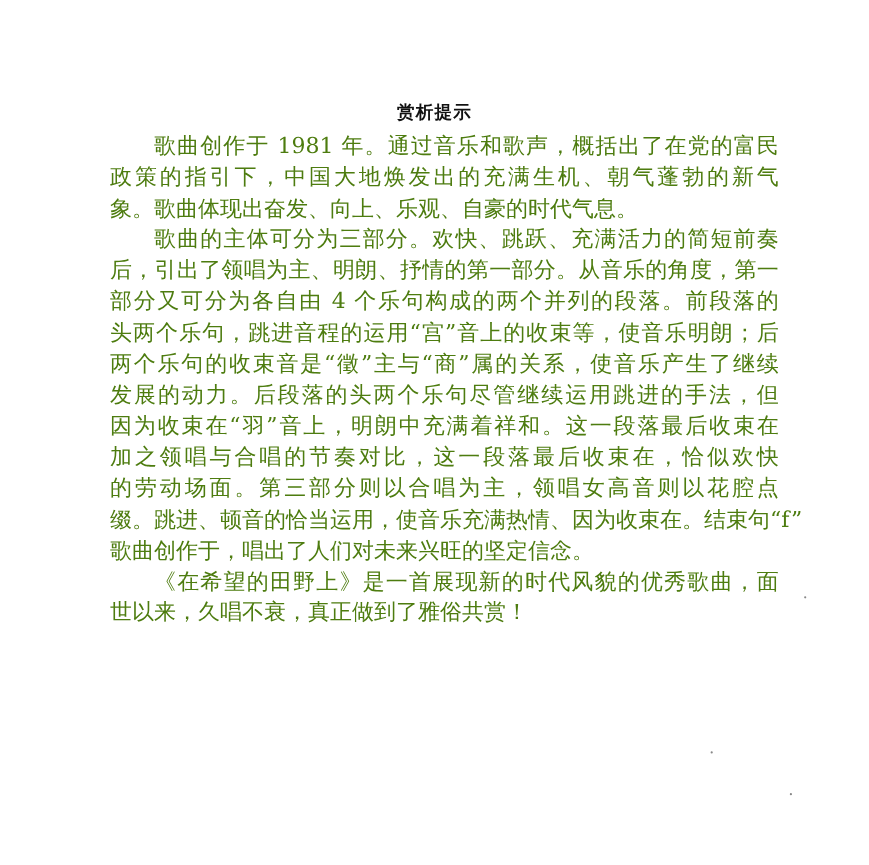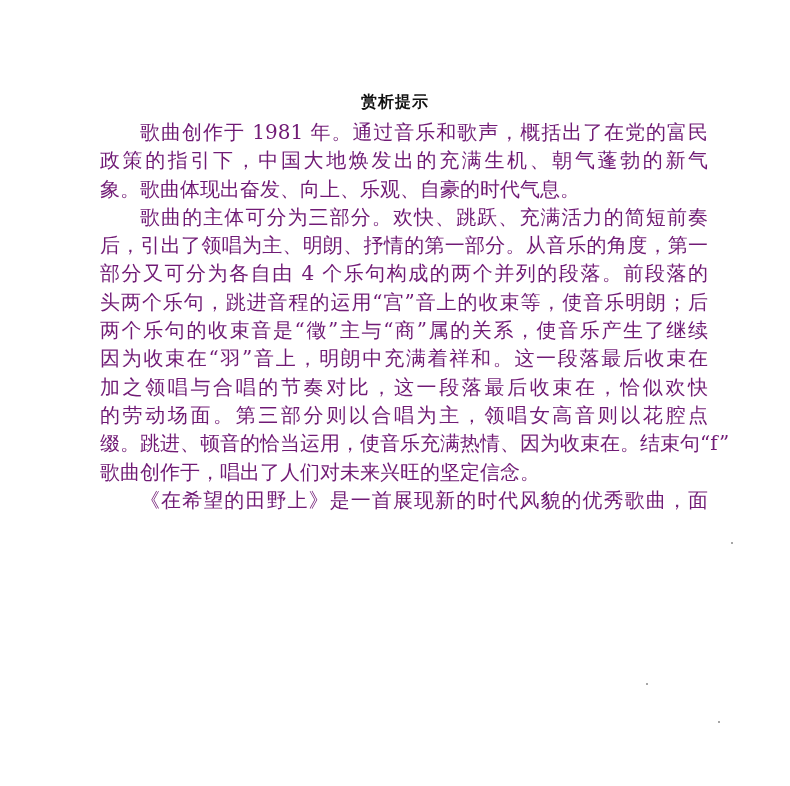--- a/index.html
+++ b/index.html
@@ -41,21 +41,21 @@
       left: 100px;
       width: 608px;
     }
     .line {
       height: 28.3px;
       line-height: 28.3px;
       font-size: 20px;
       white-space: nowrap;
       text-align: justify;
       text-align-last: justify;
-      color: #701a75;
+      color: #4d7c0f;
     }
     .line.last {
       text-align-last: left;
     }
     .line.indent {
       padding-left: 40px;
     }
     .speck {
       position: absolute;
       width: 2px;
@@ -77,28 +77,30 @@
       <div class="line">政策的指引下，中国大地焕发出的充满生机、朝气蓬勃的新气</div>
       <div class="line last">象。歌曲体现出奋发、向上、乐观、自豪的时代气息。</div>
     </div>
 
     <div>
       <div class="line indent">歌曲的主体可分为三部分。欢快、跳跃、充满活力的简短前奏</div>
       <div class="line">后，引出了领唱为主、明朗、抒情的第一部分。从音乐的角度，第一</div>
       <div class="line">部分又可分为各自由 4 个乐句构成的两个并列的段落。前段落的</div>
       <div class="line">头两个乐句，跳进音程的运用“宫”音上的收束等，使音乐明朗；后</div>
       <div class="line">两个乐句的收束音是“徵”主与“商”属的关系，使音乐产生了继续</div>
+      <div class="line">发展的动力。后段落的头两个乐句尽管继续运用跳进的手法，但</div>
       <div class="line">因为收束在“羽”音上，明朗中充满着祥和。这一段落最后收束在</div>
       <div class="line">加之领唱与合唱的节奏对比，这一段落最后收束在，恰似欢快</div>
       <div class="line">的劳动场面。第三部分则以合唱为主，领唱女高音则以花腔点</div>
       <div class="line">缀。跳进、顿音的恰当运用，使音乐充满热情、因为收束在。结束句“f”</div>
       <div class="line last">歌曲创作于，唱出了人们对未来兴旺的坚定信念。</div>
     </div>
 
     <div>
       <div class="line indent">《在希望的田野上》是一首展现新的时代风貌的优秀歌曲，面</div>
+      <div class="line last">世以来，久唱不衰，真正做到了雅俗共赏！</div>
     </div>
   </div>
 
   <div class="speck" style="left:731px; top:542px;"></div>
   <div class="speck" style="left:646px; top:683px;"></div>
   <div class="speck" style="left:718px; top:721px;"></div>
 </div>
 
 </body></html>

